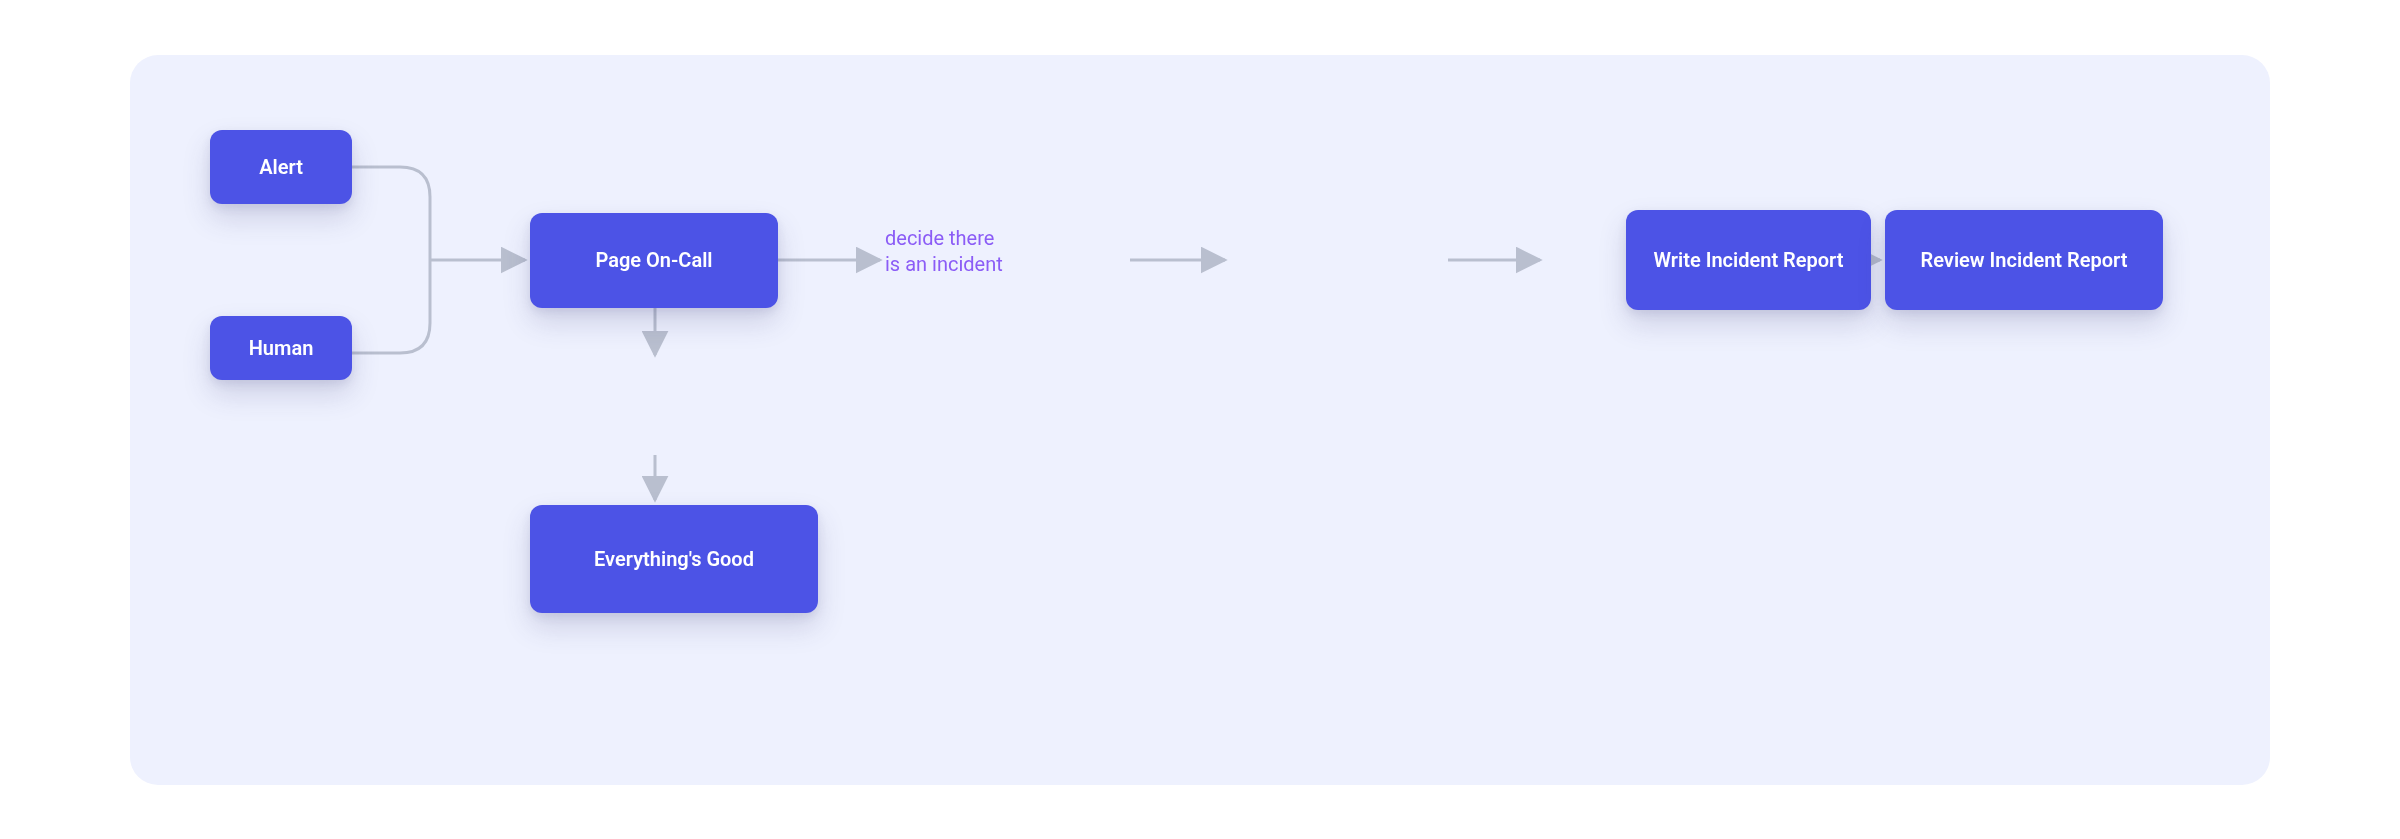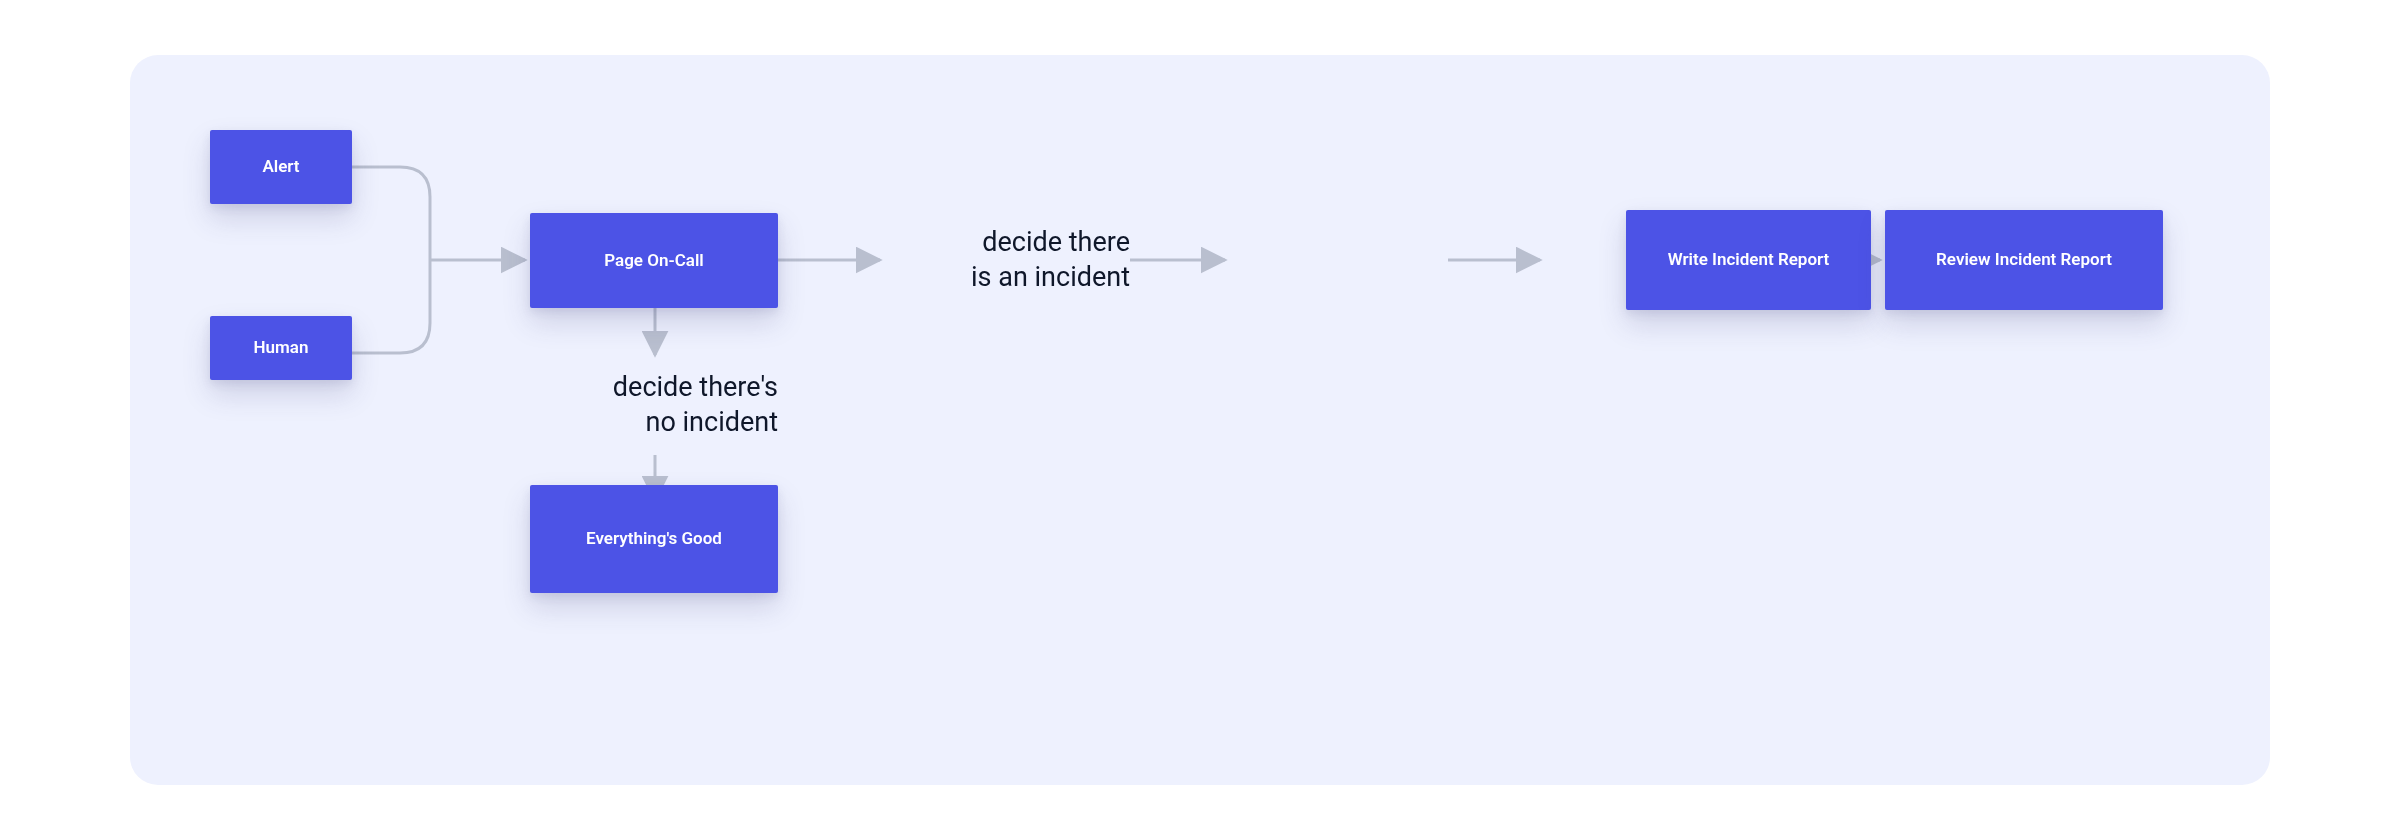--- a/index.html
+++ b/index.html
@@ -17,37 +17,37 @@
     width:2140px;
     height:730px;
     background:#EEF1FE;
     border-radius:28px;
   }
   .node{
     position:absolute;
     background:#4C53E6;
     color:#ffffff;
     font-weight:600;
-    font-size:17px;
+    font-size:20px;
     display:flex;
     align-items:center;
     justify-content:center;
     text-align:center;
     line-height:1.25;
-    border-radius:2px;
+    border-radius:12px;
     box-shadow:0 14px 28px rgba(60,60,120,.18),0 4px 10px rgba(60,60,120,.10);
     padding:0 10px;
     box-sizing:border-box;
   }
   .edge-label{
     position:absolute;
-    color:#0f172a;
-    font-size:27px;
+    color:#8b5cf6;
+    font-size:20px;
     font-weight:400;
-    text-align:right;
+    text-align:left;
     line-height:1.3;
     white-space:pre;
   }
   svg.wires{
     position:absolute;
     left:0;top:0;
     width:2140px;height:730px;
     pointer-events:none;
   }
 </style>
@@ -78,25 +78,23 @@
     <path d="M 1660 205 L 1750 205" fill="none" stroke="#B9BFCF" stroke-width="3" marker-end="url(#arrow)"></path>
 
     <path d="M 525 253 L 525 300" fill="none" stroke="#B9BFCF" stroke-width="3" marker-end="url(#arrow)"></path>
 
     <path d="M 525 400 L 525 445" fill="none" stroke="#B9BFCF" stroke-width="3" marker-end="url(#arrow)"></path>
   </svg>
 
   <div class="node" style="left:80px;  top:75px;  width:142px; height:74px;">Alert</div>
   <div class="node" style="left:80px;  top:261px; width:142px; height:64px;">Human</div>
   <div class="node" style="left:400px; top:158px; width:248px; height:95px;">Page On-Call</div>
-  <div class="node" style="left:400px; top:430px; width:248px; height:108px;">Everything's
+  <div class="node" style="left:400px; top:450px; width:288px; height:108px;">Everything's
 Good</div>
   <div class="node" style="left:1496px;top:155px; width:245px; height:100px;">Write Incident
 Report</div>
   <div class="node" style="left:1755px;top:155px; width:278px; height:100px;">Review Incident
 Report</div>
 
   <div class="edge-label" style="left:755px; top:170px; width:245px;">decide there
 is an incident</div>
-  <div class="edge-label" style="left:400px; top:315px; width:248px;">decide there's
-no incident</div>
 
 </div>
 
 </body></html>

